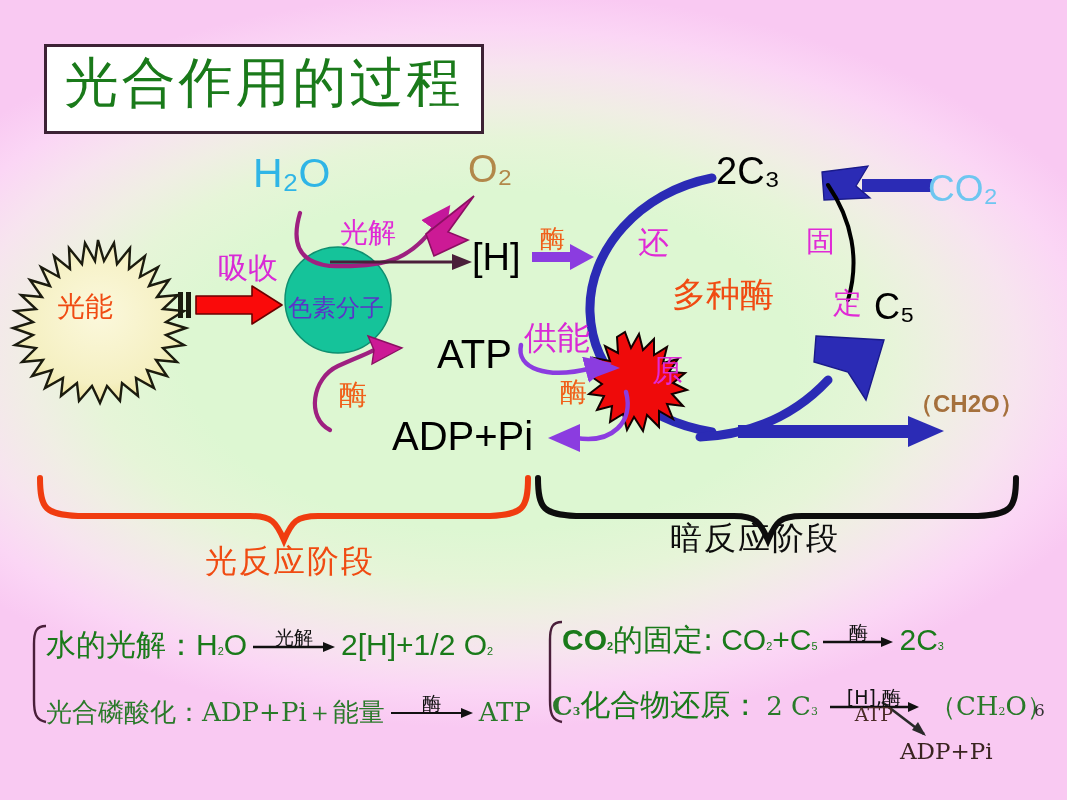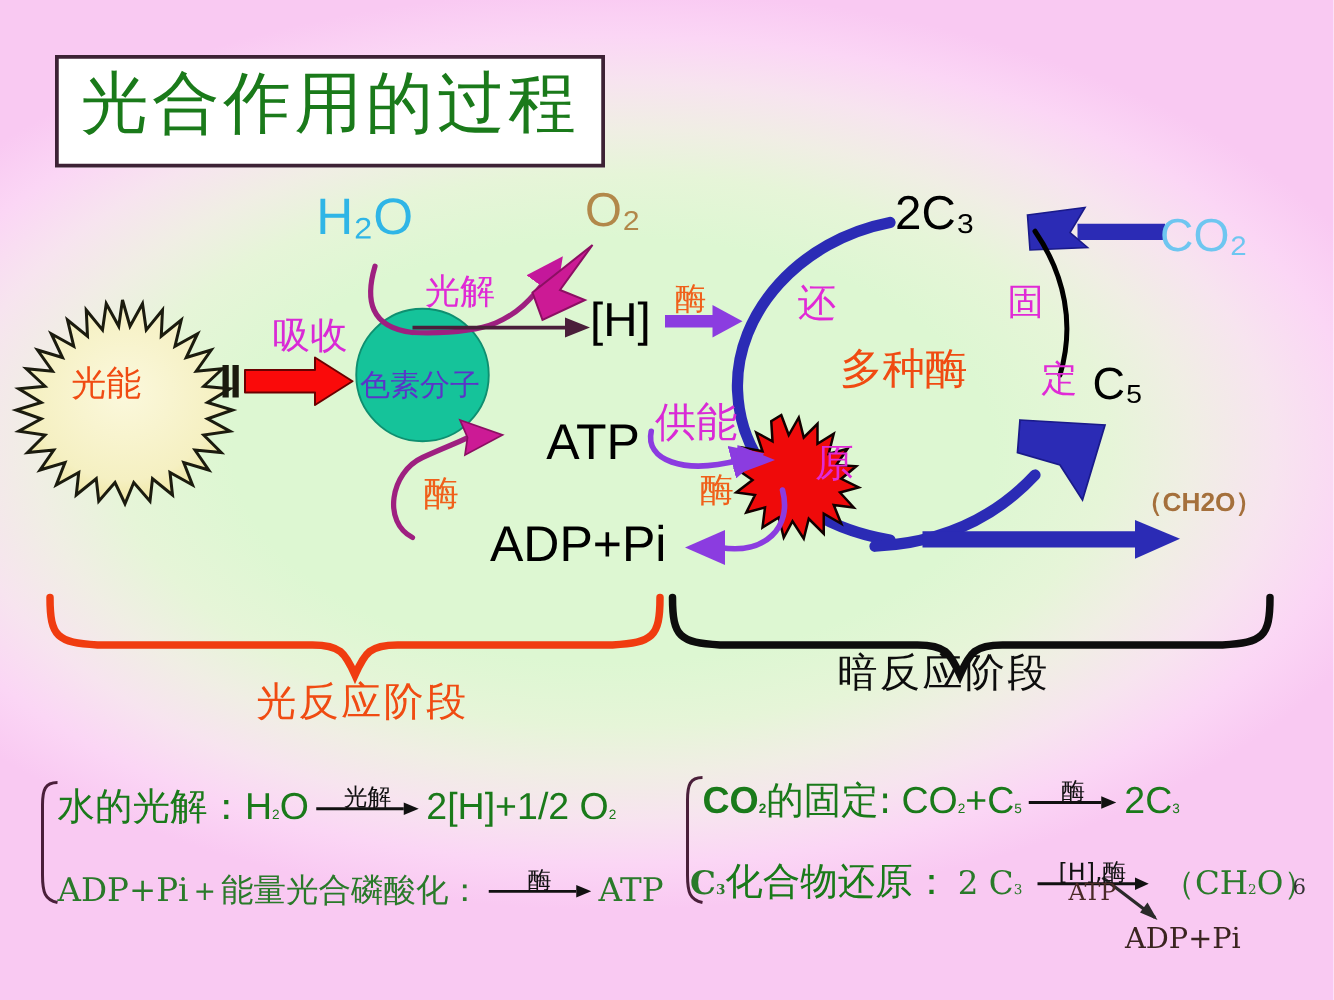--- a/index.html
+++ b/index.html
@@ -81,21 +81,21 @@
   #lbl-gongneng { left: 524px; top: 316px; font-size: 33px; color: #d92ad6; }
   #lbl-mei3  { left: 560px; top: 374px; font-size: 27px; color: #f0601a; }
   #lbl-2c3   { left: 716px; top: 150px; font-size: 38px; color: #000; }
   #lbl-co2   { left: 928px; top: 168px; font-size: 37px; color: #6ec6f0; }
   #lbl-c5    { left: 874px; top: 286px; font-size: 36px; color: #000; }
   #lbl-huan  { left: 638px; top: 222px; font-size: 31px; color: #e02ad6; }
   #lbl-yuan  { left: 652px; top: 350px; font-size: 31px; color: #e02ad6; }
   #lbl-gu    { left: 806px; top: 222px; font-size: 29px; color: #e02ad6; }
   #lbl-ding  { left: 833px; top: 284px; font-size: 29px; color: #e02ad6; }
   #lbl-duozhongmei { left: 672px; top: 272px; font-size: 34px; color: #f04b12; }
-  #lbl-ch2o  { left: 909px; top: 388px; font-size: 21px; color: #a5703c; font-weight: bold;}
+  #lbl-ch2o  { left: 909px; top: 388px; font-size: 24px; color: #a5703c; font-weight: bold;}
 
   #lbl-light-stage { left: 205px; top: 540px; font-size: 32px; color: #f04b12; letter-spacing: 2px;}
   #lbl-dark-stage  { left: 670px; top: 517px; font-size: 32px; color: #0d0d0d; letter-spacing: 2px;}
 
   
   .eqtext { font-size: 30px; color: #1a7a1a; }
   .eqtext-serif { font-family: "DejaVu Serif", "Liberation Serif", serif; font-size: 26px; color: #2a7a2a; }
   .small-sub { font-size: 0.68em; vertical-align: -0.22em; }
 
   #eq1 { left: 46px; top: 625px; }
@@ -300,22 +300,22 @@
       <svg class="arrowline" width="86" height="16" viewBox="0 0 86 16">
         <line x1="2" y1="8" x2="72" y2="8" stroke="#111" stroke-width="2.4"></line>
         <polygon points="72,3 84,8 72,13" fill="#111"></polygon>
       </svg>
     </span>
     <span class="lat eqtext">2[H]+1/2 O</span>
       <span class="lat eqtext small-sub">2</span>
   </div>
 
   <div class="abs eqrow" id="eq2">
+    <span class="serif eqtext-serif">光合磷酸化：</span>
     <span class="serif eqtext-serif">ADP+Pi＋能量</span>
-    <span class="serif eqtext-serif">光合磷酸化：</span>
     <span class="arrowwrap">
       <span class="arrowlabel-top cn">酶</span>
       <svg class="arrowline" width="86" height="16" viewBox="0 0 86 16">
         <line x1="2" y1="8" x2="72" y2="8" stroke="#111" stroke-width="2.2"></line>
         <polygon points="72,3 84,8 72,13" fill="#111"></polygon>
       </svg>
     </span>
     <span class="serif eqtext-serif">ATP</span>
   </div>
 

